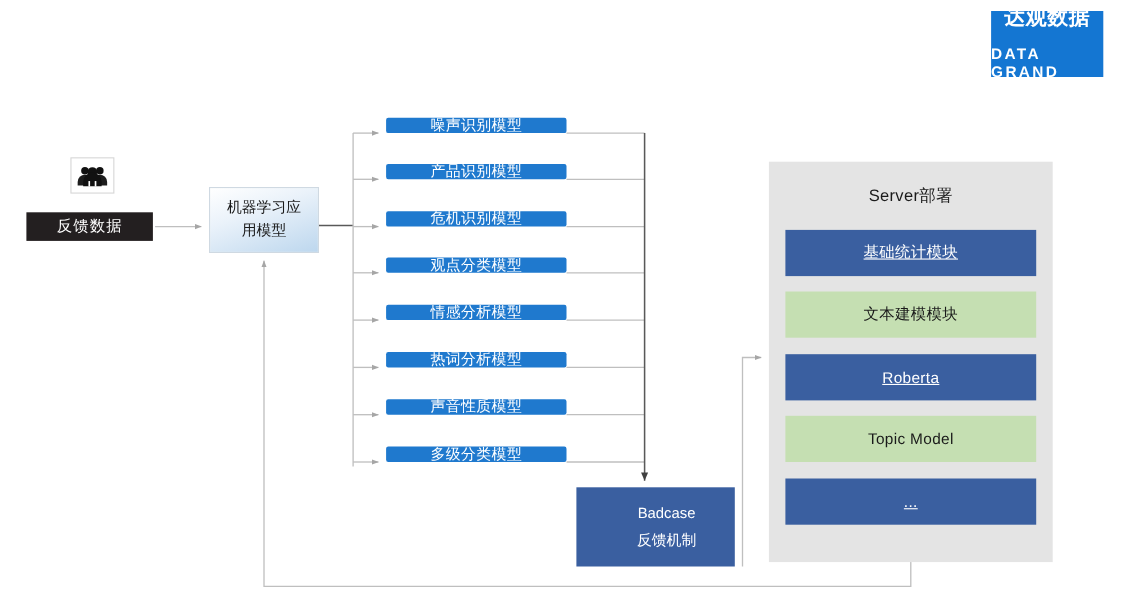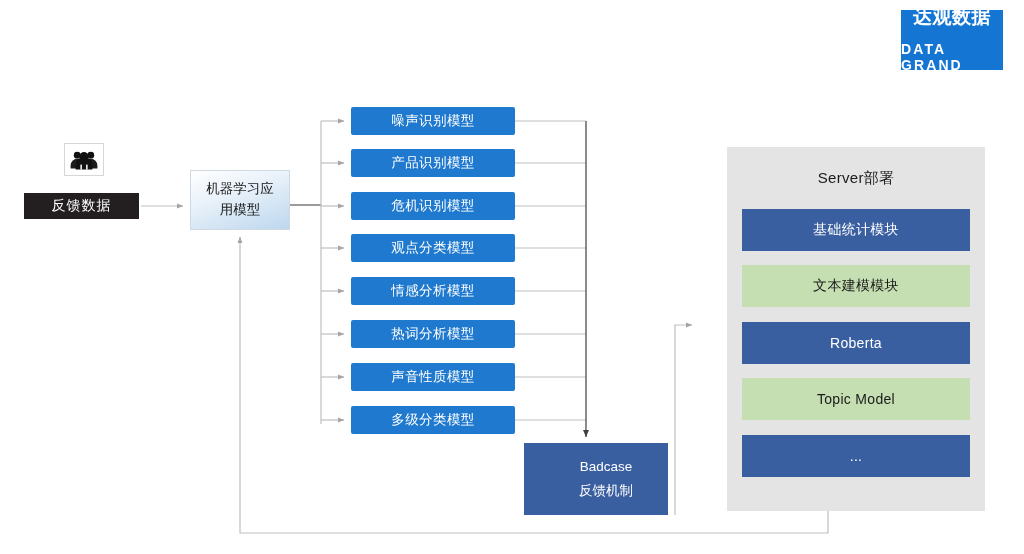--- a/index.html
+++ b/index.html
@@ -104,21 +104,21 @@
     line-height: 1.55;
     padding: 0 4px;
     font-family: Liberation Serif, serif;
   }
 
   
   .model-box {
     position: absolute;
     left: 351px;
     width: 164px;
-    height: 28px;
+    height: 14px;
     background: #1F79CE;
     border-radius: 2px;
     color: #ffffff;
     font-size: 13.5px;
     display: flex;
     align-items: center;
     justify-content: center;
     letter-spacing: 0.4px;
   }
 
@@ -141,21 +141,20 @@
   }
 
   
   .server-panel {
     position: absolute;
     left: 699px;
     top: 147px;
     width: 258px;
     height: 364px;
     background: #E4E4E4;
-    margin-left: 28px;
   }
   .server-title {
     position: absolute;
     left: 0;
     top: 22px;
     width: 258px;
     text-align: center;
     font-size: 15px;
     color: #1a1a1a;
     letter-spacing: 0.3px;
@@ -167,20 +166,21 @@
     height: 42px;
     display: flex;
     align-items: center;
     justify-content: center;
     font-size: 14px;
     letter-spacing: 0.3px;
   }
   .module.navy {
     background: #3A5FA0;
     color: #ffffff;
+    text-decoration: underline;
   }
   .module.green {
     background: #C5DFB2;
     color: #1a1a1a;
   }
 </style>
 </head>
 <body>
 
 <div id="canvas">

